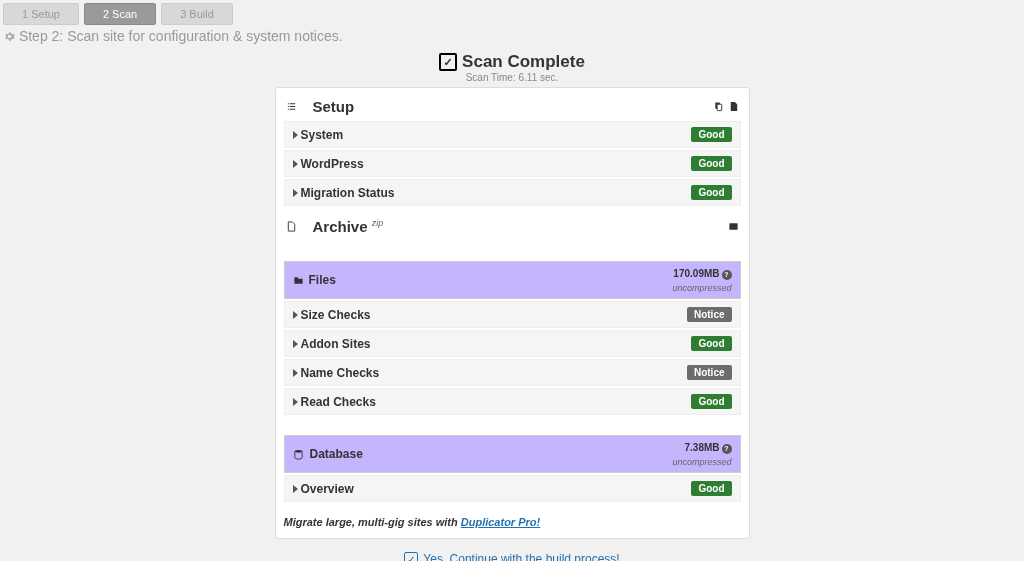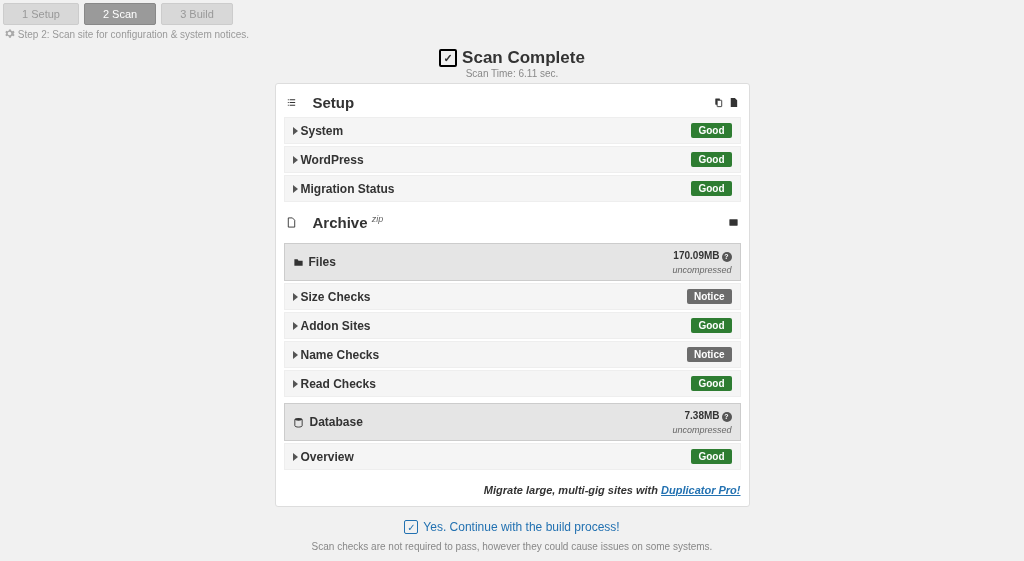--- a/index.html
+++ b/index.html
@@ -1,41 +1,41 @@
 <!DOCTYPE html>
 <html><head>
 <meta charset="utf-8">
 <style>
 *{box-sizing:border-box;margin:0;padding:0}
 body{font-family:-apple-system,BlinkMacSystemFont,"Segoe UI",Arial,sans-serif;background:#f1f1f1;font-size:13px;color:#333;width:1024px;height:561px;overflow:hidden}
 .wizard{display:flex;gap:5px;padding:3px 0 0 3px}
 .wiz-step{padding:4px 18px;font-size:11px;background:#d8d8d8;color:#999;border:1px solid #ccc;border-radius:2px;cursor:pointer}
 .wiz-step.active{background:#9a9a9a;color:#fff;border-color:#888}
-.wiz-sub{font-size:10px;color:#999;padding:3px 0 0 4px}
+.wiz-sub{font-size:14px;color:#999;padding:3px 0 0 4px}
 .wiz-sub svg{vertical-align:-1px}
 .container{width:475px;margin:8px auto 0}
 .title-row{text-align:center;margin-bottom:4px}
 .title-row .t1{font-weight:700;font-size:17px;display:inline-flex;align-items:center;gap:5px}
 .title-row .t2{font-size:10px;color:#888}
 .card{background:#fff;border:1px solid #ddd;border-radius:3px;padding:6px 8px 10px}
 .sec-head{display:flex;align-items:center;justify-content:space-between;padding:4px 2px 6px}
 .sec-title{font-weight:700;font-size:15px;display:flex;align-items:center;gap:16px}
 .sec-actions{display:flex;gap:4px}
 .row{background:#f5f5f5;border:1px solid #eee;padding:5px 8px;margin-bottom:2px;display:flex;justify-content:space-between;font-size:12px}
 .row .lbl{display:flex;align-items:center;gap:3px;font-weight:600}
 .caret{width:0;height:0;border-top:4px solid transparent;border-bottom:4px solid transparent;border-left:5px solid #555}
 .badge{color:#fff;font-size:10px;padding:2px 7px;border-radius:2px;font-weight:600}
 .badge.good{background:#2e7d32}
 .badge.notice{background:#6c6c6c}
-.subhead{background:#e5e5e5;border:1px solid #ccc;padding:4px 8px;margin-top:6px;margin-bottom:2px;display:flex;justify-content:space-between;align-items:center;font-weight:700;font-size:12px}
+.subhead{background:#c4b5fd;border:1px solid #ccc;padding:4px 8px;margin-top:20px;margin-bottom:2px;display:flex;justify-content:space-between;align-items:center;font-weight:700;font-size:12px}
 .subhead .meta{text-align:right;font-weight:400}
 .subhead .meta .m1{font-size:10px;font-weight:600}
 .subhead .meta .m2{font-size:9px;font-style:italic;color:#666}
 .sup{font-size:9px;font-weight:400;vertical-align:super;color:#666;font-style:italic}
-.promo{text-align:right;font-style:italic;font-size:11px;margin-top:14px;font-weight:600}
+.promo{text-align:left;font-style:italic;font-size:11px;margin-top:14px;font-weight:600}
 .promo a{color:#2271b1}
 .footer{text-align:center;margin-top:13px}
 .warn{color:#8b1a1a;font-size:12px}
 .confirm{color:#2271b1;font-size:12px;margin-top:3px;display:flex;justify-content:center;align-items:center;gap:5px}
 .help{font-size:10px;color:#888;margin-top:6px;line-height:1.4}
 .chkbox{width:14px;height:14px;border:1.5px solid #2271b1;border-radius:2px;display:inline-flex;align-items:center;justify-content:center;color:#2271b1;font-size:10px}
 .icon-sq{width:18px;height:18px;border:2px solid #000;border-radius:2px;display:inline-flex;align-items:center;justify-content:center;font-size:11px}
 .mini-icon{width:11px;height:11px;fill:#333}
 .info-circ{display:inline-flex;align-items:center;justify-content:center;width:10px;height:10px;border-radius:50%;background:#555;color:#fff;font-size:7px;margin-left:2px}
 </style>

